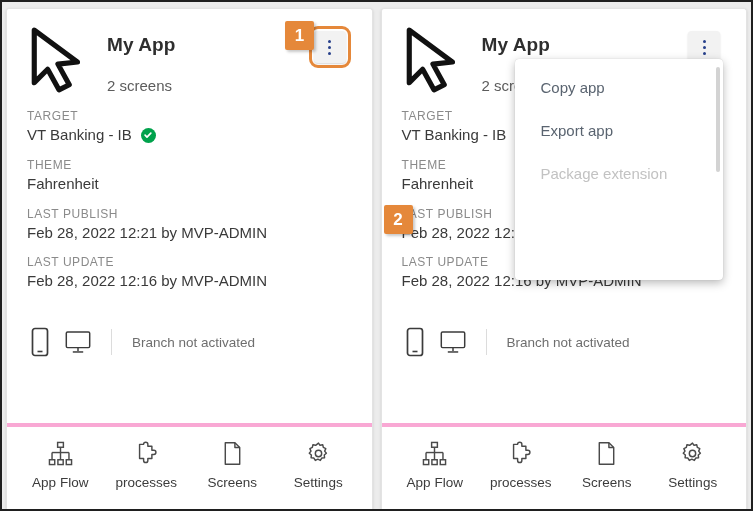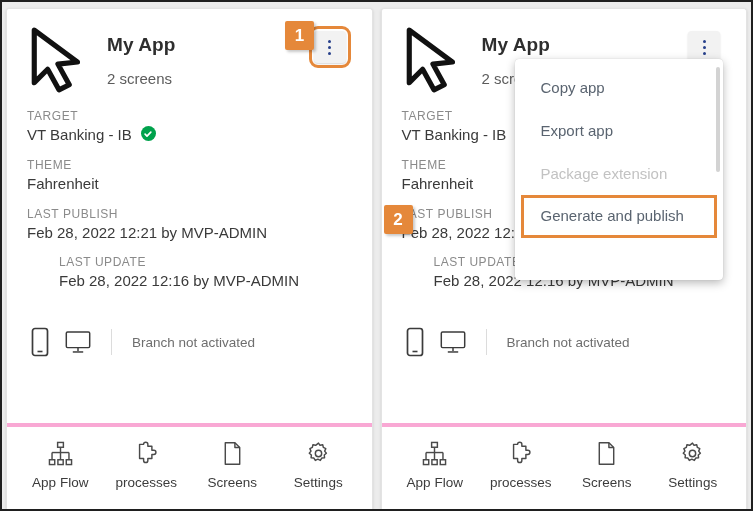--- a/index.html
+++ b/index.html
@@ -68,21 +68,21 @@
     font-size: 19px;
     font-weight: bold;
     color: #2e2e2e;
     line-height: 1.15;
     letter-spacing: .1px;
   }
 
   .app-sub {
     font-size: 15px;
     color: #5c5c5c;
-    margin-top: 14px;
+    margin-top: 21px;
     line-height: 1.2;
   }
 
   
   .kebab {
     position: absolute;
     top: 8px;
     right: 6px;
     width: 32px;
     height: 32px;
@@ -123,35 +123,35 @@
     border-radius: 2px;
     box-shadow: 2px 2px 3px rgba(0,0,0,0.22);
     z-index: 40;
   }
   .badge-1 { top: 12px; left: 278px; }
 
   
   .details { margin-top: 14px; }
 
   .field { margin-bottom: 13px; }
-  .field:last-child { margin-bottom: 0; margin-left: 32px; }
+  .field:last-child { margin-bottom: 0; }
 
   .field-label {
     font-size: 12px;
     color: #8a8a8a;
     letter-spacing: .55px;
     text-transform: uppercase;
     margin-bottom: 3px;
   }
 
   .field-value {
     font-size: 15px;
     color: #3a3a3a;
     display: flex;
-    align-items: flex-start;
+    align-items: center;
     gap: 9px;
     line-height: 1.25;
   }
 
   .check-badge {
     width: 15px; height: 15px;
     border-radius: 50%;
     background: #00a24c;
     display: inline-flex;
     align-items: center;
@@ -435,21 +435,20 @@
           </svg>
         </span>
         <span class="dev-divider"></span>
         <span class="branch-text">Branch not activated</span>
       </div>
 
       <div class="menu">
         <div class="menu-item">Copy app</div>
         <div class="menu-item">Export app</div>
         <div class="menu-item disabled">Package extension</div>
-        <div class="menu-item selected">Generate and publish</div>
         <div class="menu-scrollbar"></div>
       </div>
 
       <div class="step-badge badge-2">2</div>
     </div>
 
     <div class="card-footer">
       <div class="tool">
         <span class="tool-icon">
           <svg viewBox="0 0 26 26" fill="none" stroke="#4a4a4a" stroke-width="1.5">

